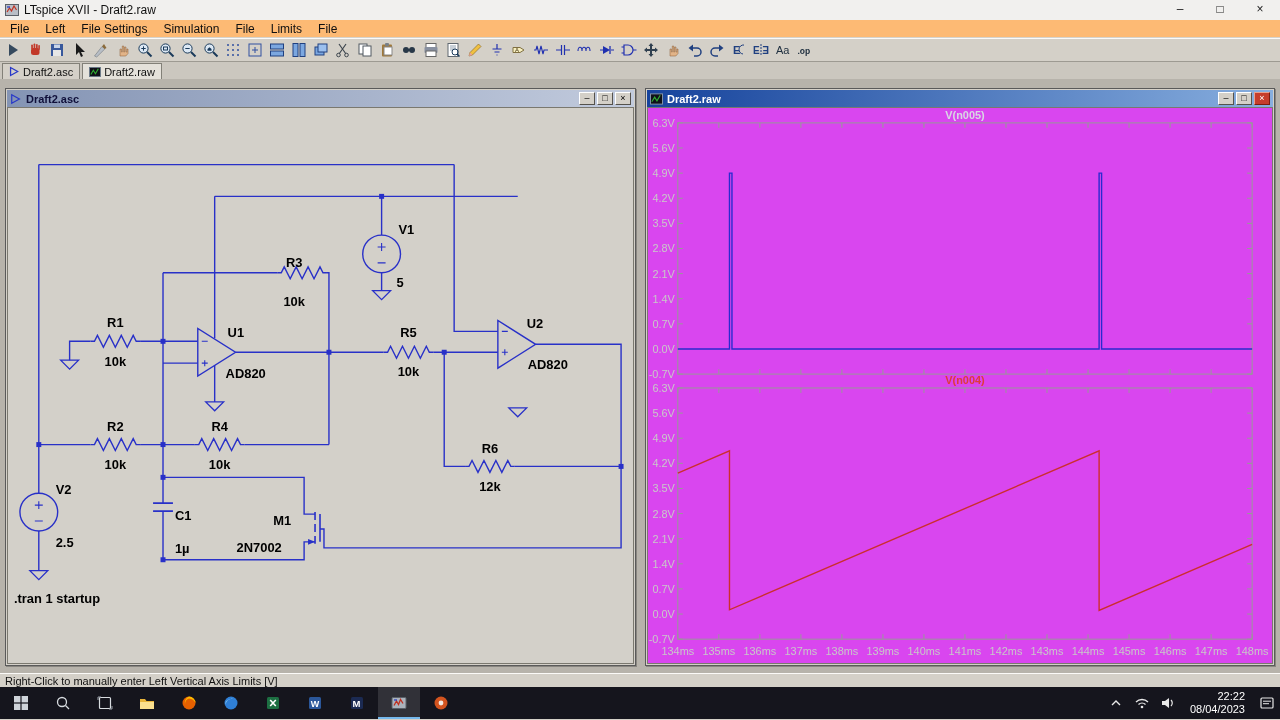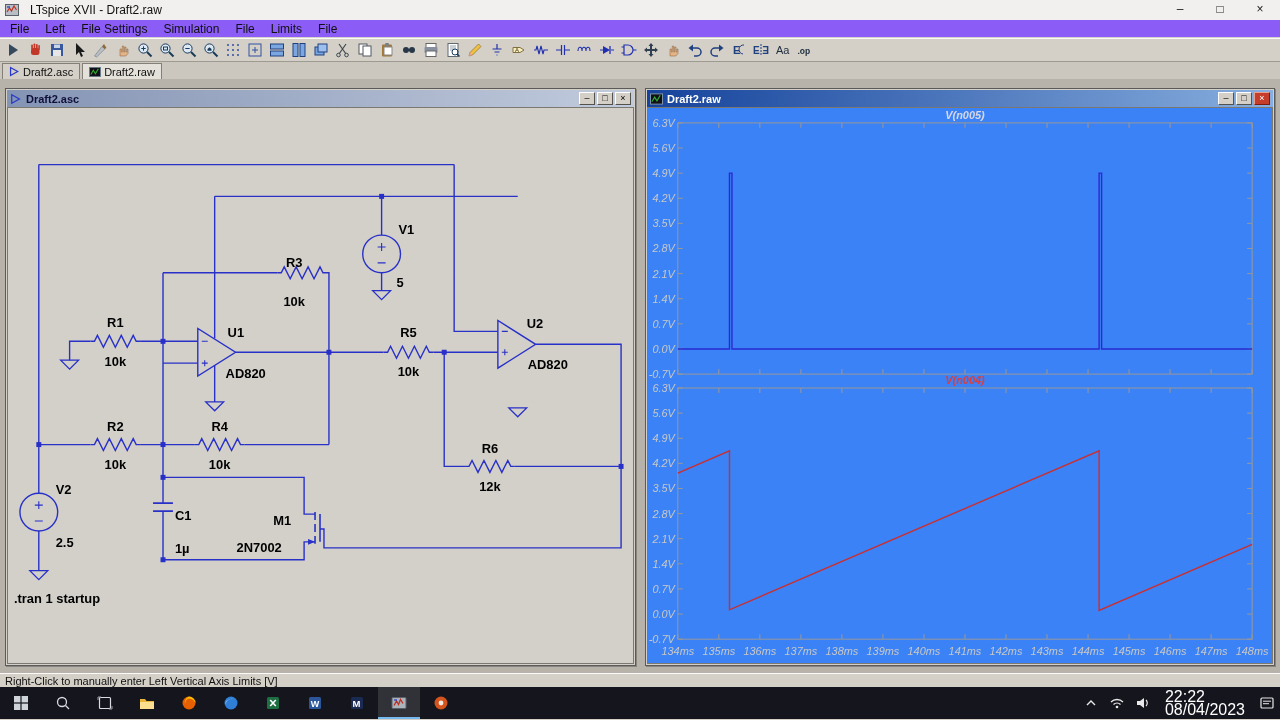--- a/index.html
+++ b/index.html
@@ -1,25 +1,25 @@
 <!DOCTYPE html>
 <html><head>
 <meta charset="utf-8">
 <style>
   * { margin:0; padding:0; box-sizing:border-box; }
   html,body { width:1280px; height:720px; overflow:hidden; }
   body { font-family:"Liberation Sans", sans-serif; background:#d4d0c8; position:relative; }
 
   
-  .main-titlebar { height:20px; background:#f1f0ee; display:flex; align-items:center; gap:11px; padding-left:5px; }
+  .main-titlebar { height:20px; background:#f1f0ee; display:flex; align-items:center; gap:5px; padding-left:5px; }
   .main-title { font-size:12px; color:#101010; }
   .win-controls { margin-left:auto; display:flex; height:100%; }
   .win-btn { width:40px; height:100%; text-align:center; line-height:19px; font-size:12px; color:#222; }
 
-  .menubar { height:18px; background:#8b5cf6; border-bottom:1px solid #d6d3cc; display:flex; align-items:center; padding-left:2px; }
+  .menubar { height:18px; background:#fdba74; border-bottom:1px solid #d6d3cc; display:flex; align-items:center; padding-left:2px; }
   .menu-item { font-size:12px; color:#101010; padding:0 8px; }
 
   .toolbar { height:24px; background:#d4d0c8; border-top:1px solid #fbfaf8; border-bottom:1px solid #9d9a92; display:flex; align-items:center; gap:1px; padding:0 2px; }
   .toolbtn { width:21px; height:20px; display:flex; align-items:center; justify-content:center; }
 
   .tabbar { height:17px; background:#cbc7bf; display:flex; align-items:flex-end; gap:2px; padding-left:2px; }
   .tab { height:16px; display:flex; align-items:center; gap:3px; padding:0 6px; font-size:11px; color:#101010;
          background:#d4d0c8; border:1px solid #828078; border-bottom:none; }
   .tab.active { background:#e4e1da; }
   .tab svg { display:block; }
@@ -32,33 +32,33 @@
   #waveform-window  { left:645px; top:9px; width:630px; height:578px; }
   .child-titlebar { height:17px; flex:none; display:flex; align-items:center; gap:4px; padding:0 3px; font-size:11px; font-weight:bold; }
   .child-titlebar.inactive { background:linear-gradient(90deg,#8494b4,#c2cbdd); color:#10103a; }
   .child-titlebar.active   { background:linear-gradient(90deg,#16439c,#87aede); color:#ffffff; }
   .ctb-btns { margin-left:auto; display:flex; gap:2px; }
   .ctb-btn { width:16px; height:13px; background:#d4d0c8; border:1px solid; border-color:#ffffff #55524c #55524c #ffffff;
              font-size:9px; line-height:11px; text-align:center; color:#000; font-weight:normal; }
   .ctb-btn.red { background:#c63d2c; color:#fff; border-color:#e8a08e #7a1c10 #7a1c10 #e8a08e; }
   .child-content { flex:1; position:relative; border:1px solid #7a786f; overflow:hidden; }
   #schematic-content { background:#d3d0c9; }
-  #waveform-content  { background:#3b82f6;font-style:italic; }
+  #waveform-content  { background:#d946ef; }
   .child-content svg { display:block; width:100%; height:100%; }
 
   
   .statusbar { height:14px; background:#d4d0c8; border-top:1px solid #fbfaf8; font-size:11px; color:#101010; padding:1px 5px; }
 
   
   .taskbar { height:32px; background:#15151d; display:flex; align-items:stretch; }
   .task-item { width:42px; display:flex; align-items:center; justify-content:center; }
   .task-item.active { background:rgba(255,255,255,.12); box-shadow:inset 0 -2px 0 #76b9ed; }
   .tray { margin-left:auto; display:flex; align-items:center; gap:4px; padding-right:2px; }
   .tray-item { width:22px; height:100%; display:flex; align-items:center; justify-content:center; }
-  .clock { color:#ffffff; font-size:16px; line-height:13px; text-align:left; padding:0 7px; }
+  .clock { color:#ffffff; font-size:11px; line-height:13px; text-align:right; padding:0 7px; }
 
   svg text { font-family:"Liberation Sans", sans-serif; }
 </style>
 </head>
 <body>
 
 <div class="main-titlebar">
   <svg width="14" height="14" viewBox="0 0 14 14">
       <rect x="0.5" y="1.5" width="13" height="11" fill="#b9bec6" stroke="#5a6068"></rect>
       <path d="M2 9l2.5-4 2 3 2.5-5 2.5 4" stroke="#c03020" fill="none" stroke-width="1.2"></path>

